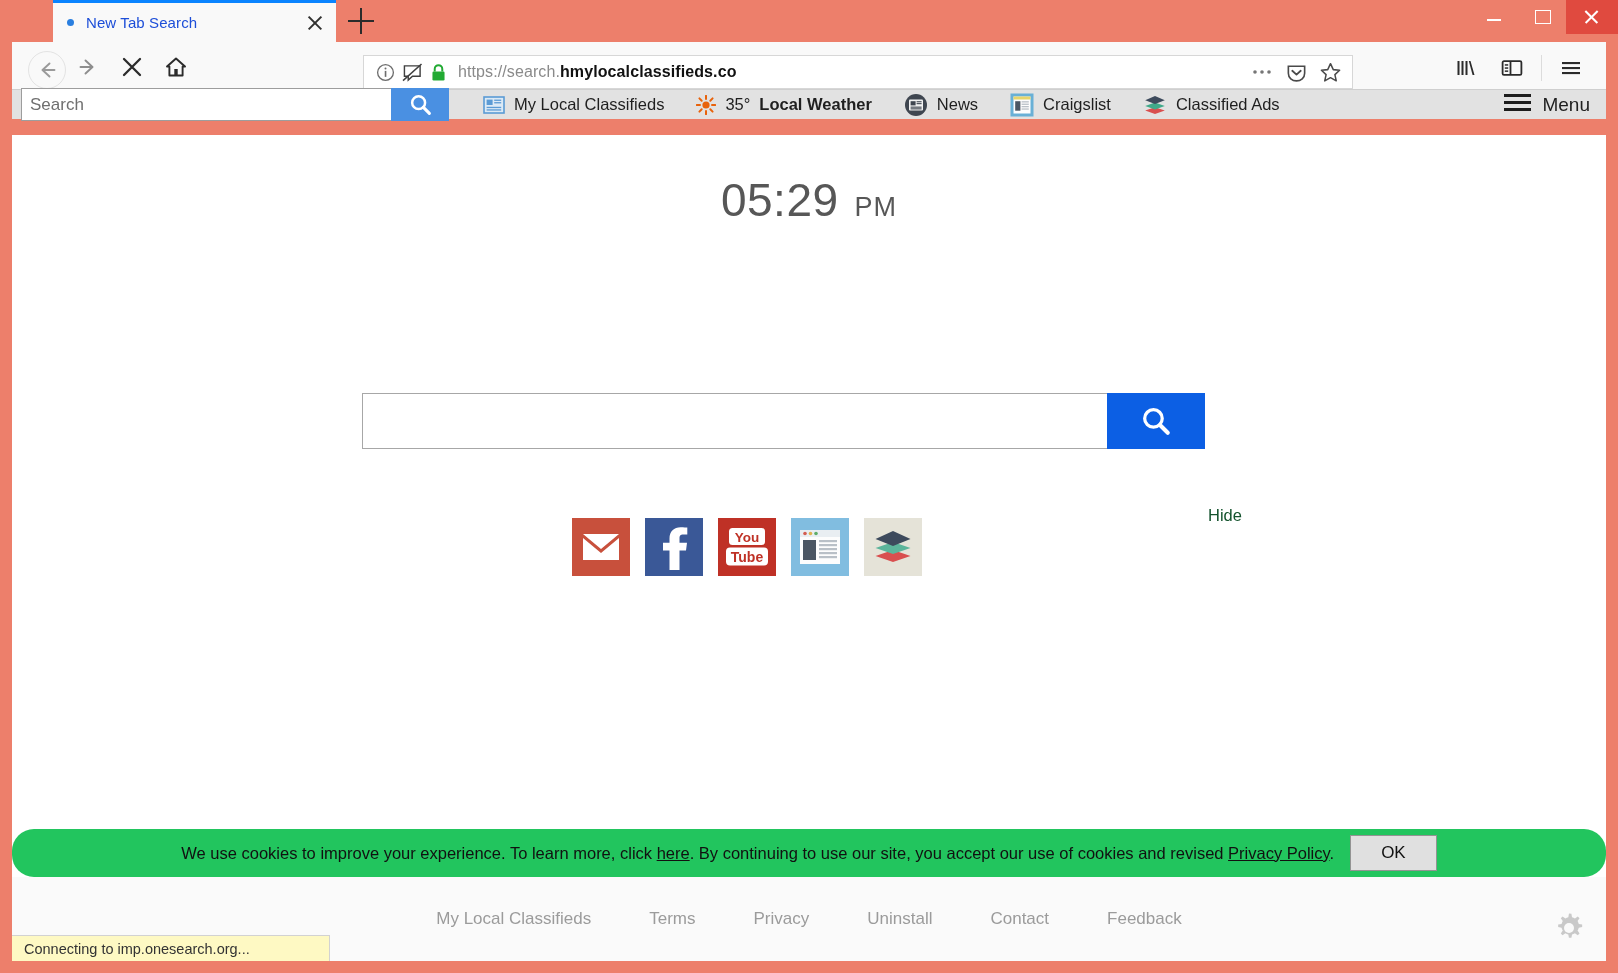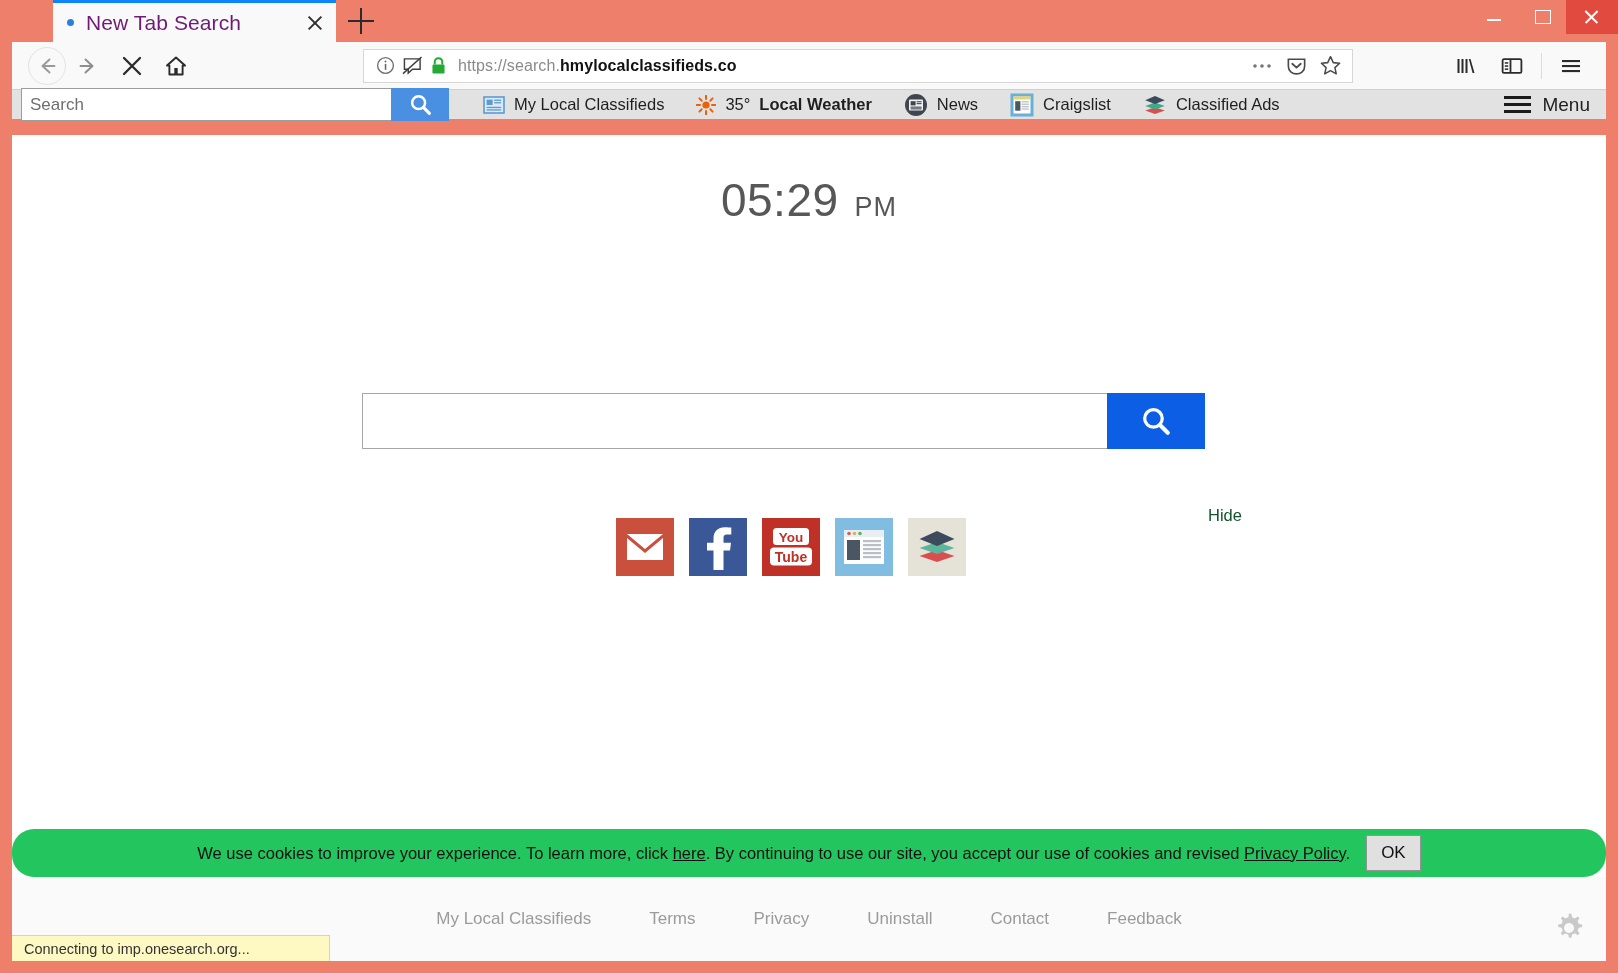--- a/index.html
+++ b/index.html
@@ -44,22 +44,22 @@
   }
   #tab-dot {
     width: 7px; height: 7px;
     border-radius: 50%;
     background: #2a7fe0;
     flex: 0 0 auto;
     margin-right: 12px;
   }
   #tab-title {
     flex: 1 1 auto;
-    font-size: 21px;
-    color: #701a75;
+    font-size: 15px;
+    color: #1d4ed8;
     white-space: nowrap;
     overflow: hidden;
     text-overflow: ellipsis;
     letter-spacing: .1px;
   }
   #tab-close {
     flex: 0 0 auto;
     width: 22px; height: 22px;
     position: relative;
     cursor: pointer;
@@ -130,21 +130,21 @@
   #wc-close::before { transform: rotate(45deg); }
   #wc-close::after  { transform: rotate(-45deg); }
 
   
   #nav-toolbar {
     position: absolute;
     top: 42px; left: 12px; right: 12px;
     height: 47px;
     background: #f9f9f9;
     display: flex;
-    align-items: center;
+    align-items: flex-end;
     padding: 0 10px;
   }
   .nav-btn {
     width: 44px; height: 44px;
     display: flex; align-items: center; justify-content: center;
     cursor: pointer;
     flex: 0 0 auto;
   }
   #nav-back {
     border-radius: 50%;
@@ -239,21 +239,20 @@
     color: #1f1f1f;
     white-space: nowrap;
   }
   .ext-link .lbl-bold { font-weight: 700; }
   .ext-ico { flex: 0 0 auto; display: block; }
 
   #ext-menu {
     margin-left: auto;
     margin-right: 16px;
     display: flex;
-    align-items: center;
     gap: 11px;
     cursor: pointer;
     font-size: 19px;
     color: #1f1f1f;
   }
   #ext-menu-bars { display: flex; flex-direction: column; gap: 4px; }
   #ext-menu-bars span { display:block; width: 27px; height: 3.2px; background: #1c1c1c; }
 
   
   #page {
@@ -300,21 +299,20 @@
     cursor: pointer;
     display: flex; align-items: center; justify-content: center;
   }
 
   #shortcuts {
     position: absolute;
     top: 383px;
     left: 560px;
     display: flex;
     gap: 15px;
-    margin-left: 44px;
   }
   .shortcut {
     width: 58px; height: 58px;
     display: flex; align-items: center; justify-content: center;
     cursor: pointer;
     position: relative;
   }
   #sc-mail { background: #c8503c; }
   #sc-facebook { background: #3a5897; }
   #sc-youtube { background: #bf3126; }
@@ -342,21 +340,21 @@
     justify-content: center;
     gap: 16px;
     font-size: 16.5px;
     color: #111;
     border-radius: 22px;
   }
   #cookie-text a { color: #111; text-decoration: underline; cursor: pointer; }
   #cookie-ok {
     min-width: 52px;
     height: 36px;
-    padding: 0 14px;
+    padding: 0 30px;
     background: #e0e0e0;
     border: 1px solid #939393;
     font-size: 17px;
     color: #111;
     cursor: pointer;
     font-family: "Liberation Sans", sans-serif;
   }
 
   
   #page-footer {

